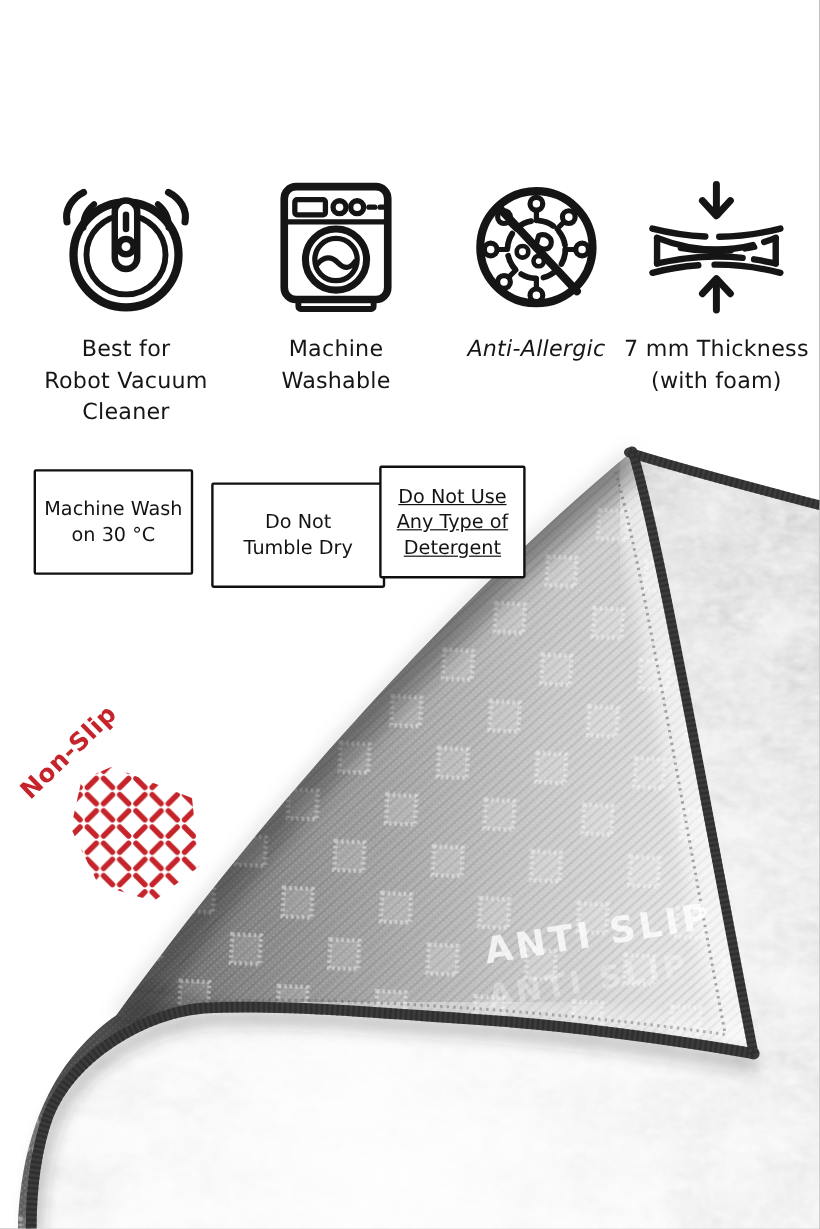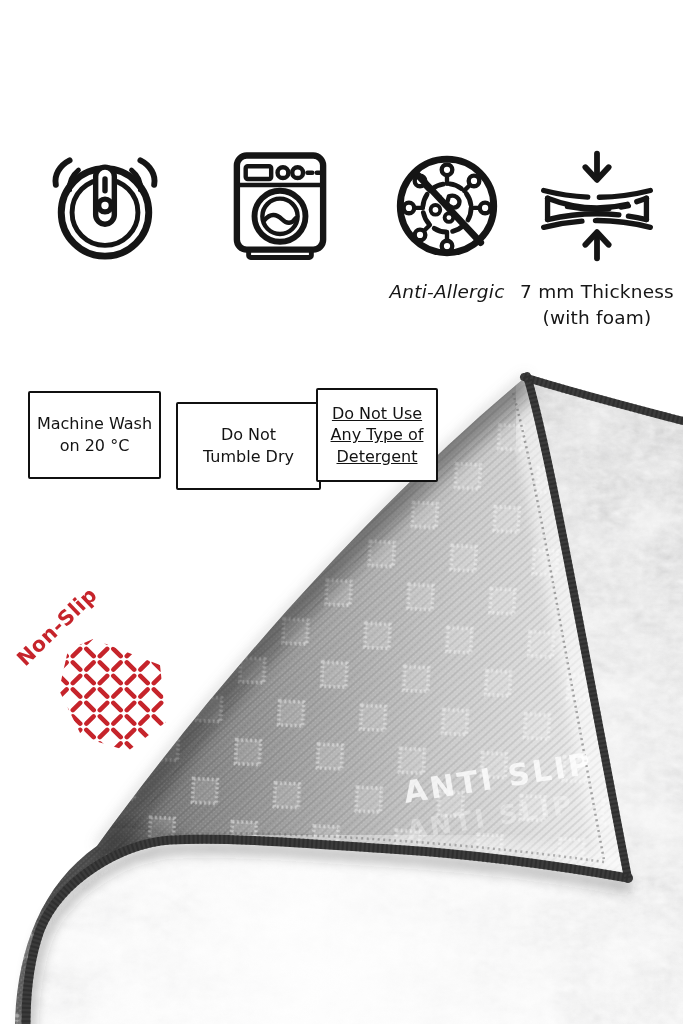--- a/index.html
+++ b/index.html
@@ -164,40 +164,44 @@
           <path d="M110,36 C112,26 106,16 96,11" stroke-width="6"></path>
           <path d="M96,41 C97,33 93,26 87,21" stroke-width="5"></path>
           <circle cx="60" cy="64" r="44.5" stroke-width="7"></circle>
           <circle cx="60" cy="64" r="33.5" stroke-width="5"></circle>
           <rect x="50.5" y="18" width="19" height="58" rx="9.5" fill="#ffffff" stroke-width="5.5"></rect>
           <line x1="60" y1="30" x2="60" y2="42" stroke-width="5.5"></line>
           <circle cx="60" cy="57" r="6.5" stroke-width="5.5"></circle>
         </g>
       </svg>
     </div>
+    <div class="feature-label">Best for
+Robot Vacuum
+Cleaner</div>
   </div>
 
   <div class="feature" style="left:196px;top:146px;width:168px;">
     <div class="icon-wrap">
       <svg width="98" height="114" viewBox="0 0 100 115">
         <g stroke="currentColor" fill="none" stroke-linecap="round" stroke-linejoin="round">
           <rect x="6" y="6" width="88" height="96" rx="10" stroke-width="6.5"></rect>
           <line x1="7" y1="36" x2="93" y2="36" stroke-width="4.5"></line>
           <rect x="15" y="17" width="26" height="13" rx="2" stroke-width="4.5"></rect>
           <circle cx="53" cy="23.5" r="5.5" stroke-width="4.5"></circle>
           <circle cx="68" cy="23.5" r="5.5" stroke-width="4.5"></circle>
           <line x1="78" y1="23.5" x2="83" y2="23.5" stroke-width="4.5"></line>
           <line x1="87.5" y1="23.5" x2="91" y2="23.5" stroke-width="4.5"></line>
           <circle cx="50" cy="68" r="26" stroke-width="6"></circle>
           <circle cx="50" cy="68" r="18" stroke-width="4.5"></circle>
           <path d="M34,72 C40,65 46,65 52,71 C57,76 62,76 66,70" stroke-width="4.5"></path>
           <rect x="18" y="102" width="64" height="8" rx="2" stroke-width="5"></rect>
         </g>
       </svg>
     </div>
+    <div class="feature-label">Machine Washable</div>
   </div>
 
   <div class="feature" style="left:374px;top:146px;width:146px;font-style:italic;">
     <div class="icon-wrap">
       <svg width="108" height="112" viewBox="0 0 112 112">
         <g stroke="currentColor" fill="none" stroke-linecap="round" stroke-linejoin="round">
           <circle cx="56" cy="56" r="48.5" stroke-width="7"></circle>
           <line x1="23" y1="21" x2="91" y2="94" stroke-width="7"></line>
           <circle cx="56" cy="58" r="25" stroke-width="5" stroke-dasharray="13 7"></circle>
           <g stroke-width="4.5">
@@ -242,21 +246,21 @@
           <line x1="65" y1="111" x2="65" y2="88" stroke-width="6"></line>
           <path d="M53,97 L65,84 L77,97" stroke-width="6"></path>
         </g>
       </svg>
     </div>
     <div class="feature-label">7 mm Thickness
 (with foam)</div>
   </div>
 
   <div class="care-box box1">Machine Wash
-on 20 °C</div>
+on 30 °C</div>
   <div class="care-box box2">Do Not
 Tumble Dry</div>
   <div class="care-box box3">Do Not Use
 Any Type of
 Detergent</div>
 
   <div class="nonslip-label">Non-Slip</div>
   <svg class="nonslip-pattern" viewBox="0 0 114 122">
     <defs>
       <pattern id="plate" width="27" height="27" patternUnits="userSpaceOnUse">

